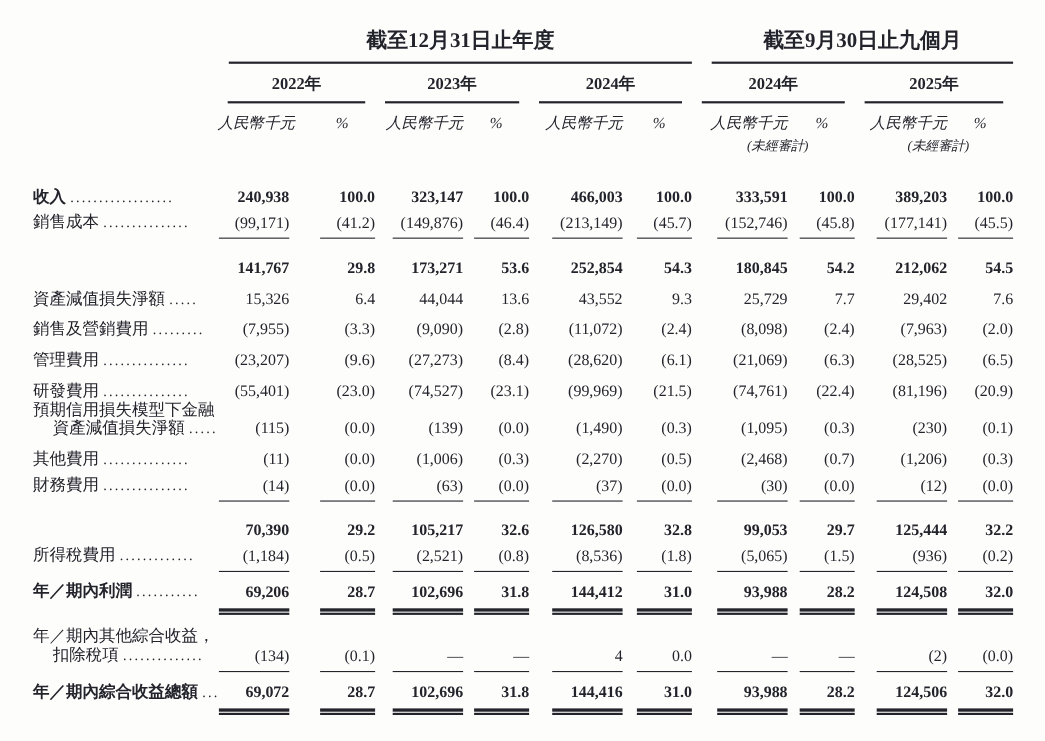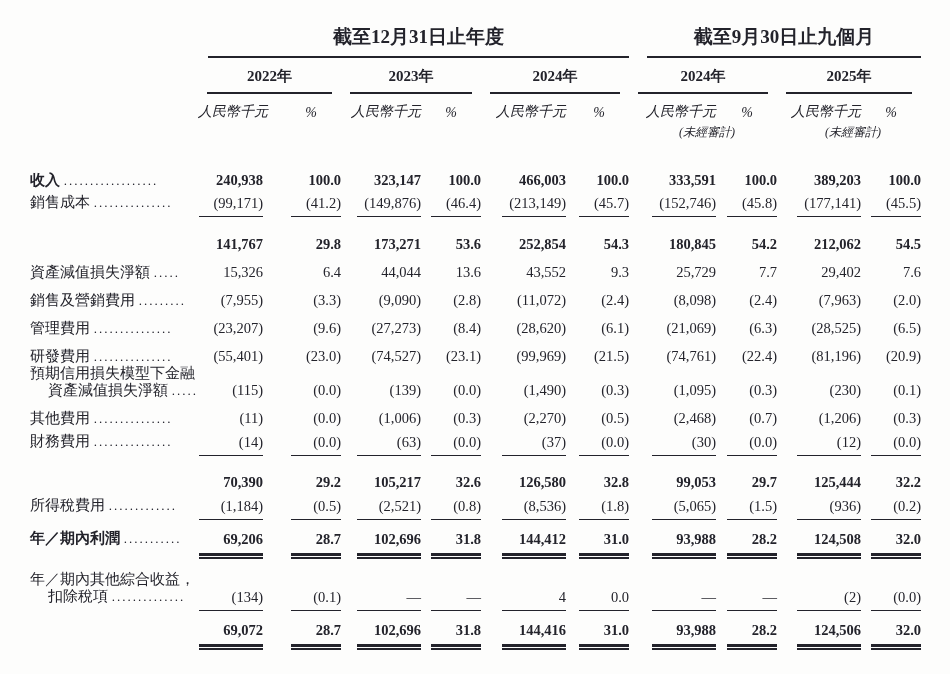--- a/index.html
+++ b/index.html
@@ -286,20 +286,21 @@
           <div class="vcell" style="grid-column: 4;"><span class="num rmb">—</span></div>
           <div class="vcell" style="grid-column: 5;"><span class="num pct">—</span></div>
           <div class="vcell" style="grid-column: 6;"><span class="num rmb">4</span></div>
           <div class="vcell" style="grid-column: 7;"><span class="num pct">0.0</span></div>
           <div class="vcell" style="grid-column: 8;"><span class="num rmb">—</span></div>
           <div class="vcell" style="grid-column: 9;"><span class="num pct">—</span></div>
           <div class="vcell" style="grid-column: 10;"><span class="num rmb">(2)</span></div>
           <div class="vcell" style="grid-column: 11;"><span class="num pct">(0.0)</span></div>
         </div>
         <div class="grid row bold dunder">
+          <div class="labelcell"><span class="lt">年／期內綜合收益總額</span> <span class="leader">...</span></div>
           <div class="vcell" style="grid-column: 2;"><span class="num rmb">69,072</span></div>
           <div class="vcell" style="grid-column: 3;"><span class="num pct">28.7</span></div>
           <div class="vcell" style="grid-column: 4;"><span class="num rmb">102,696</span></div>
           <div class="vcell" style="grid-column: 5;"><span class="num pct">31.8</span></div>
           <div class="vcell" style="grid-column: 6;"><span class="num rmb">144,416</span></div>
           <div class="vcell" style="grid-column: 7;"><span class="num pct">31.0</span></div>
           <div class="vcell" style="grid-column: 8;"><span class="num rmb">93,988</span></div>
           <div class="vcell" style="grid-column: 9;"><span class="num pct">28.2</span></div>
           <div class="vcell" style="grid-column: 10;"><span class="num rmb">124,506</span></div>
           <div class="vcell" style="grid-column: 11;"><span class="num pct">32.0</span></div>

